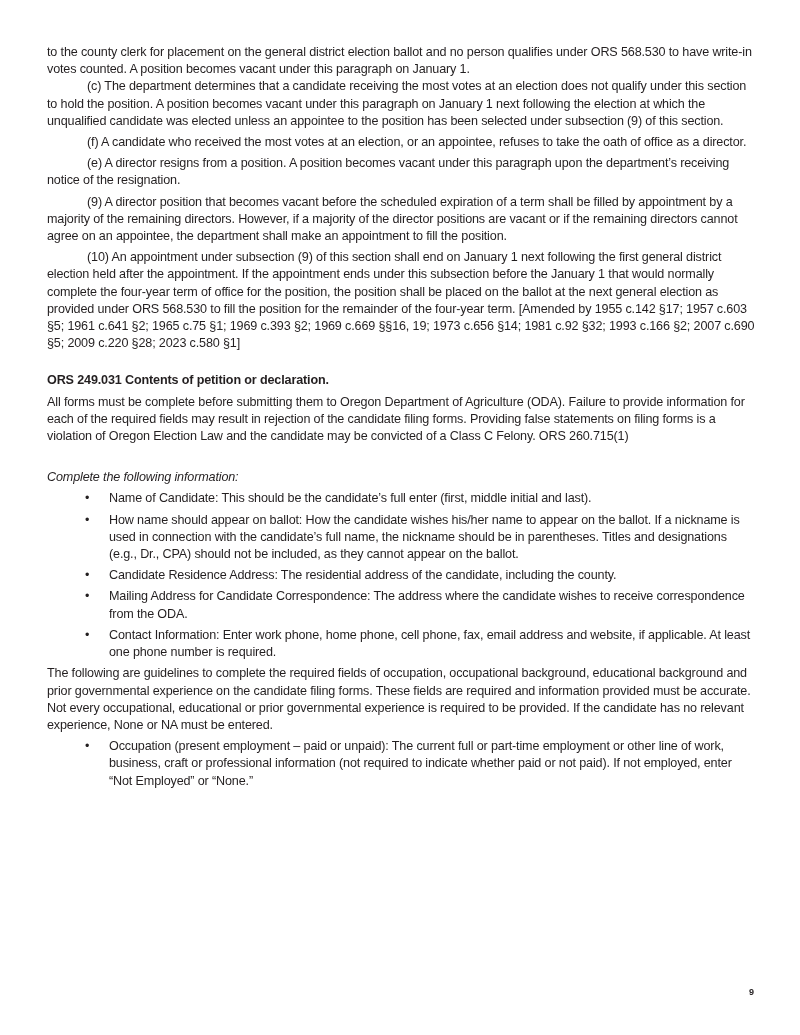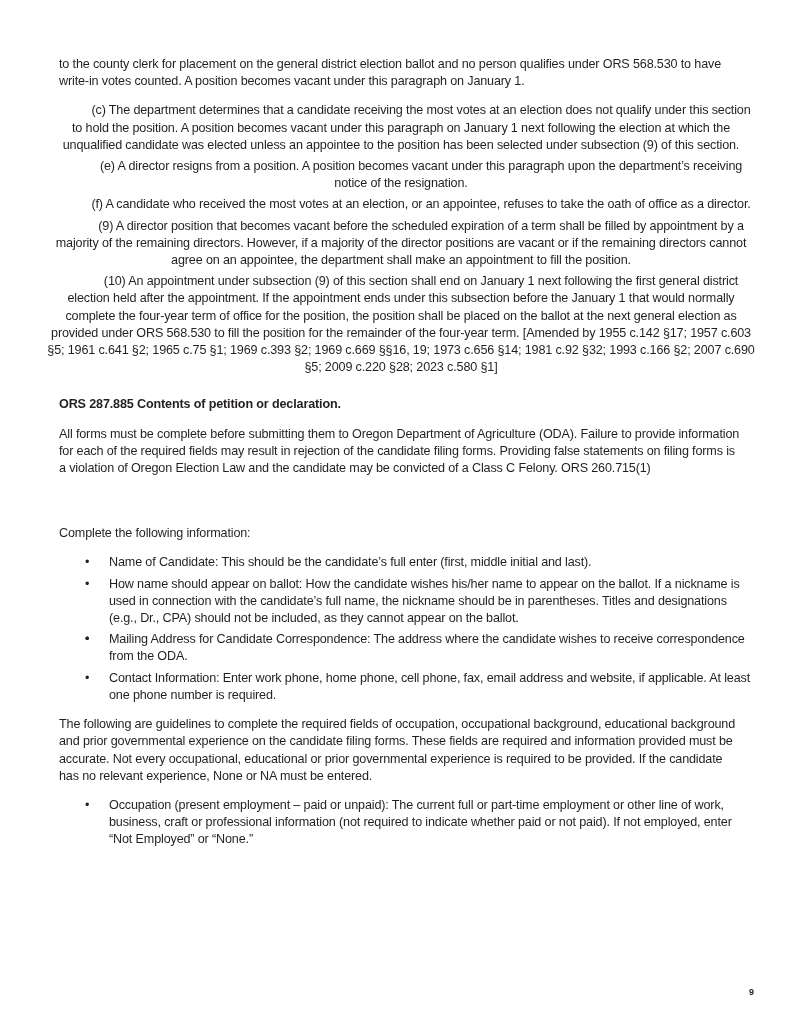--- a/index.html
+++ b/index.html
@@ -18,37 +18,37 @@
     .page {
       position: absolute;
       left: 47px;
       top: 44px;
       width: 708px;
       font-size: 12.6px;
       line-height: 17.2px;
       letter-spacing: -0.15px;
     }
     .page p {
-      margin: 12px;
+      margin: 0;
     }
     .para-cont {
       margin: 0 0 4px 0;
     }
     .para-indent {
       text-indent: 40px;
       margin: 0 0 4px 0 !important;
-      text-align: center;
     }
     .section-heading {
       font-weight: bold;
       margin-top: 20px !important;
       margin-bottom: 4px !important;
     }
     .intro {
       margin-bottom: 0;
+      font-style: italic;
     }
     .spacer {
       height: 24px;
     }
     ul.bullets {
       list-style: none;
       margin: 4px 0 4px 0;
       padding: 0 0 0 62px;
     }
     ul.bullets li {
@@ -69,43 +69,44 @@
       color: #231f20;
     }
   </style>
 </head>
 <body>
 
 <div class="page">
   <p class="para-cont">to the county clerk for placement on the general district election ballot and no person qualifies under ORS 568.530 to have write-in votes counted. A position becomes vacant under this paragraph on January 1.</p>
 
   <p class="para-indent">(c) The department determines that a candidate receiving the most votes at an election does not qualify under this section to hold the position. A position becomes vacant under this paragraph on January 1 next following the election at which the unqualified candidate was elected unless an appointee to the position has been selected under subsection (9) of this section.</p>
+  <p class="para-indent">(f) A candidate who received the most votes at an election, or an appointee, refuses to take the oath of office as a director.</p>
   <p class="para-indent">(e) A director resigns from a position. A position becomes vacant under this paragraph upon the department’s receiving notice of the resignation.</p>
-  <p class="para-indent">(f) A candidate who received the most votes at an election, or an appointee, refuses to take the oath of office as a director.</p>
   <p class="para-indent">(9) A director position that becomes vacant before the scheduled expiration of a term shall be filled by appointment by a majority of the remaining directors. However, if a majority of the director positions are vacant or if the remaining directors cannot agree on an appointee, the department shall make an appointment to fill the position.</p>
   <p class="para-indent">(10) An appointment under subsection (9) of this section shall end on January 1 next following the first general district election held after the appointment. If the appointment ends under this subsection before the January 1 that would normally complete the four-year term of office for the position, the position shall be placed on the ballot at the next general election as provided under ORS 568.530 to fill the position for the remainder of the four-year term. [Amended by 1955 c.142 §17; 1957 c.603 §5; 1961 c.641 §2; 1965 c.75 §1; 1969 c.393 §2; 1969 c.669 §§16, 19; 1973 c.656 §14; 1981 c.92 §32; 1993 c.166 §2; 2007 c.690 §5; 2009 c.220 §28; 2023 c.580 §1]</p>
 
-  <p class="section-heading">ORS 287.885 Contents of petition or declaration.</p>
+  <p class="section-heading">ORS 249.031 Contents of petition or declaration.</p>
   <p>All forms must be complete before submitting them to Oregon Department of Agriculture (ODA). Failure to provide information for each of the required fields may result in rejection of the candidate filing forms. Providing false statements on filing forms is a violation of Oregon Election Law and the candidate may be convicted of a Class C Felony. ORS 260.715(1)</p>
 
   <div class="spacer"></div>
 
   <p class="intro">Complete the following information:</p>
 
   <ul class="bullets">
     <li>
       <span class="bullet">•</span>
       <span>Name of Candidate: This should be the candidate’s full enter (first, middle initial and last).</span>
     </li>
     <li>
       <span class="bullet">•</span>
       <span>How name should appear on ballot: How the candidate wishes his/her name to appear on the ballot. If a nickname is used in connection with the candidate’s full name, the nickname should be in parentheses. Titles and designations (e.g., Dr., CPA) should not be included, as they cannot appear on the ballot.</span>
     </li>
     <li>
       <span class="bullet">•</span>
+      <span>Candidate Residence Address: The residential address of the candidate, including the county.</span>
     </li>
     <li>
       <span class="bullet">•</span>
       <span>Mailing Address for Candidate Correspondence: The address where the candidate wishes to receive correspondence from the ODA.</span>
     </li>
     <li>
       <span class="bullet">•</span>
       <span>Contact Information: Enter work phone, home phone, cell phone, fax, email address and website, if applicable. At least one phone number is required.</span>
     </li>
   </ul>

